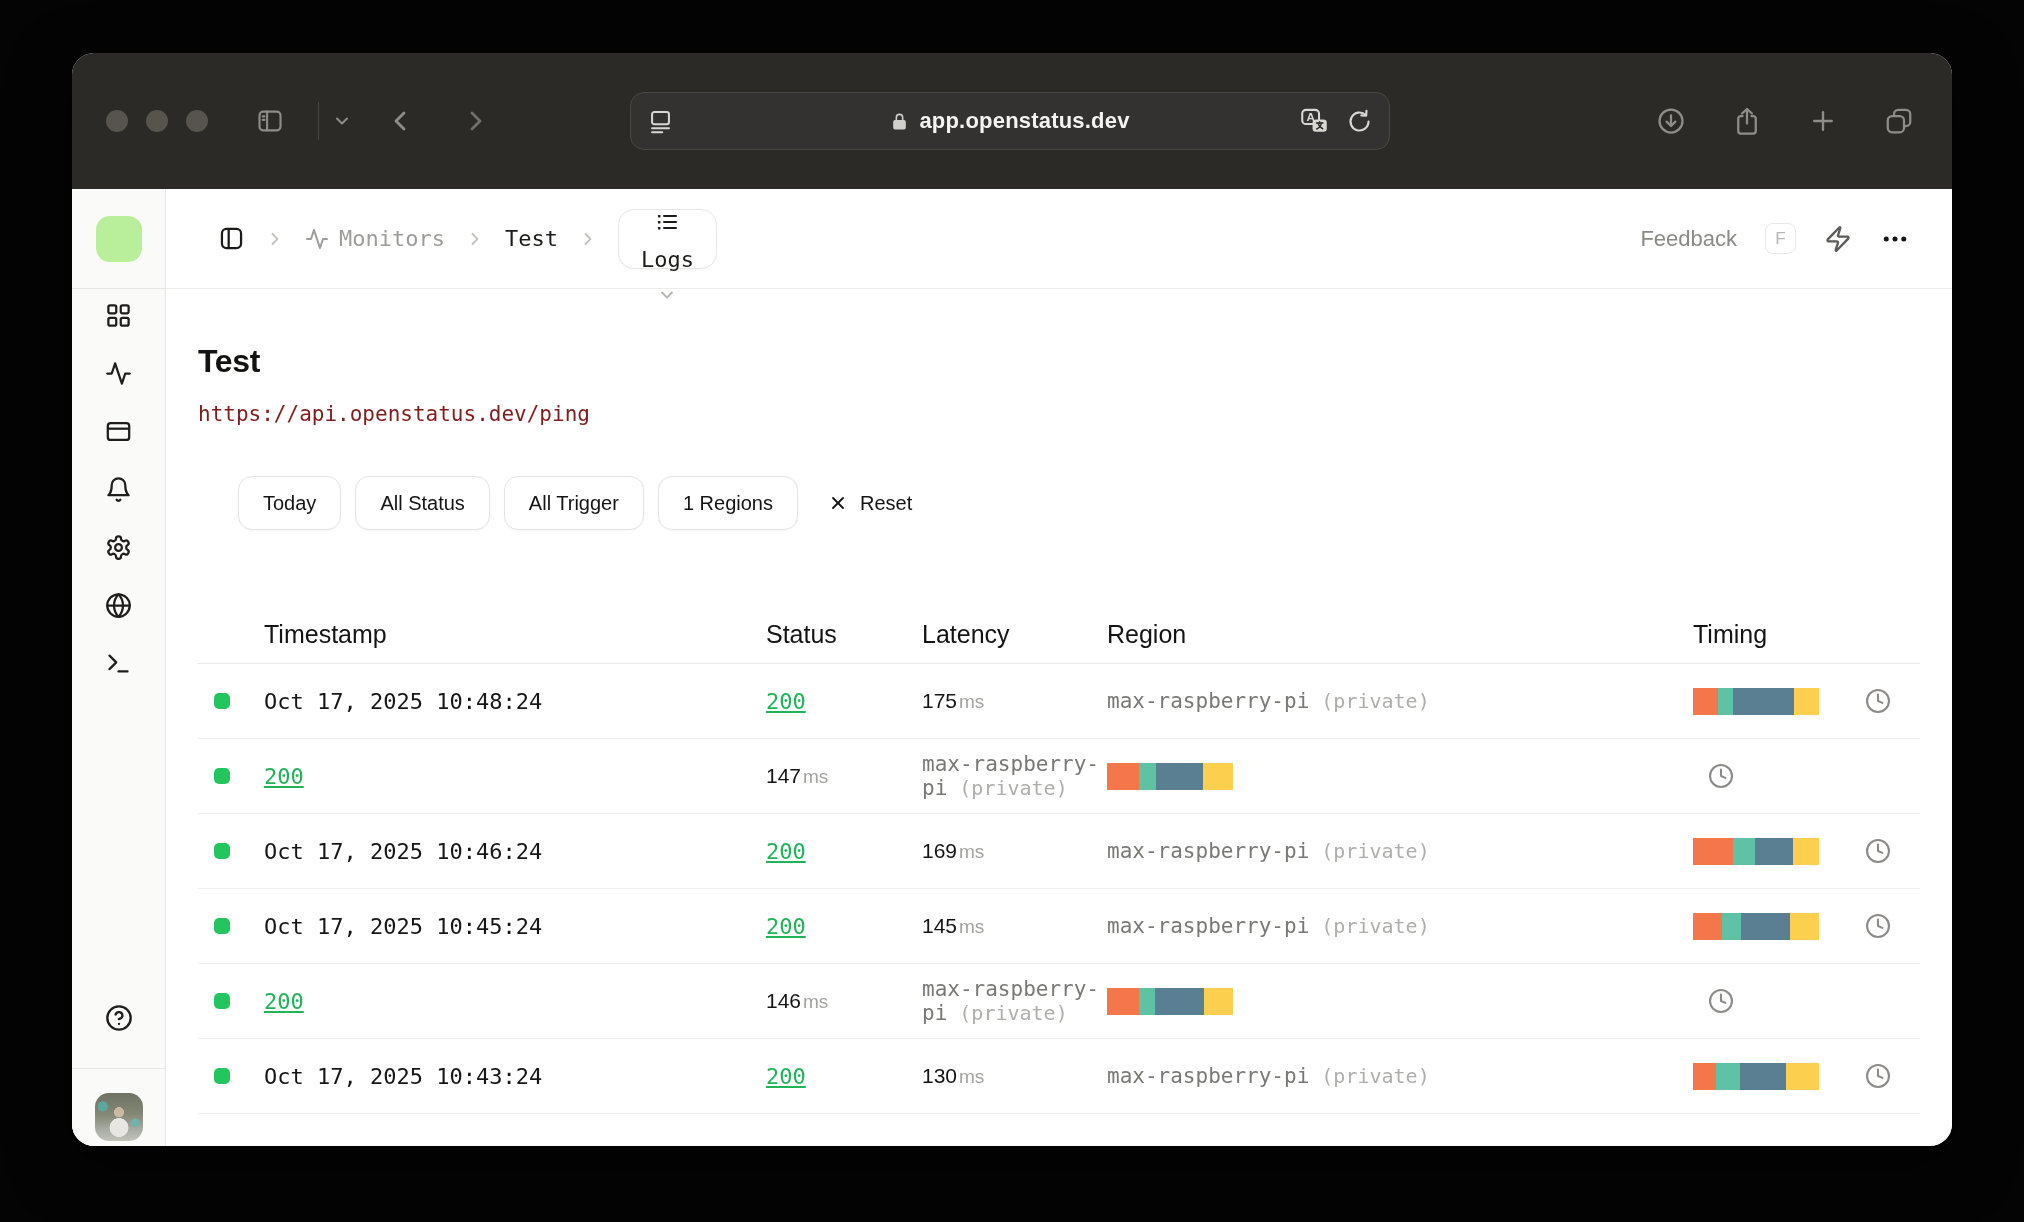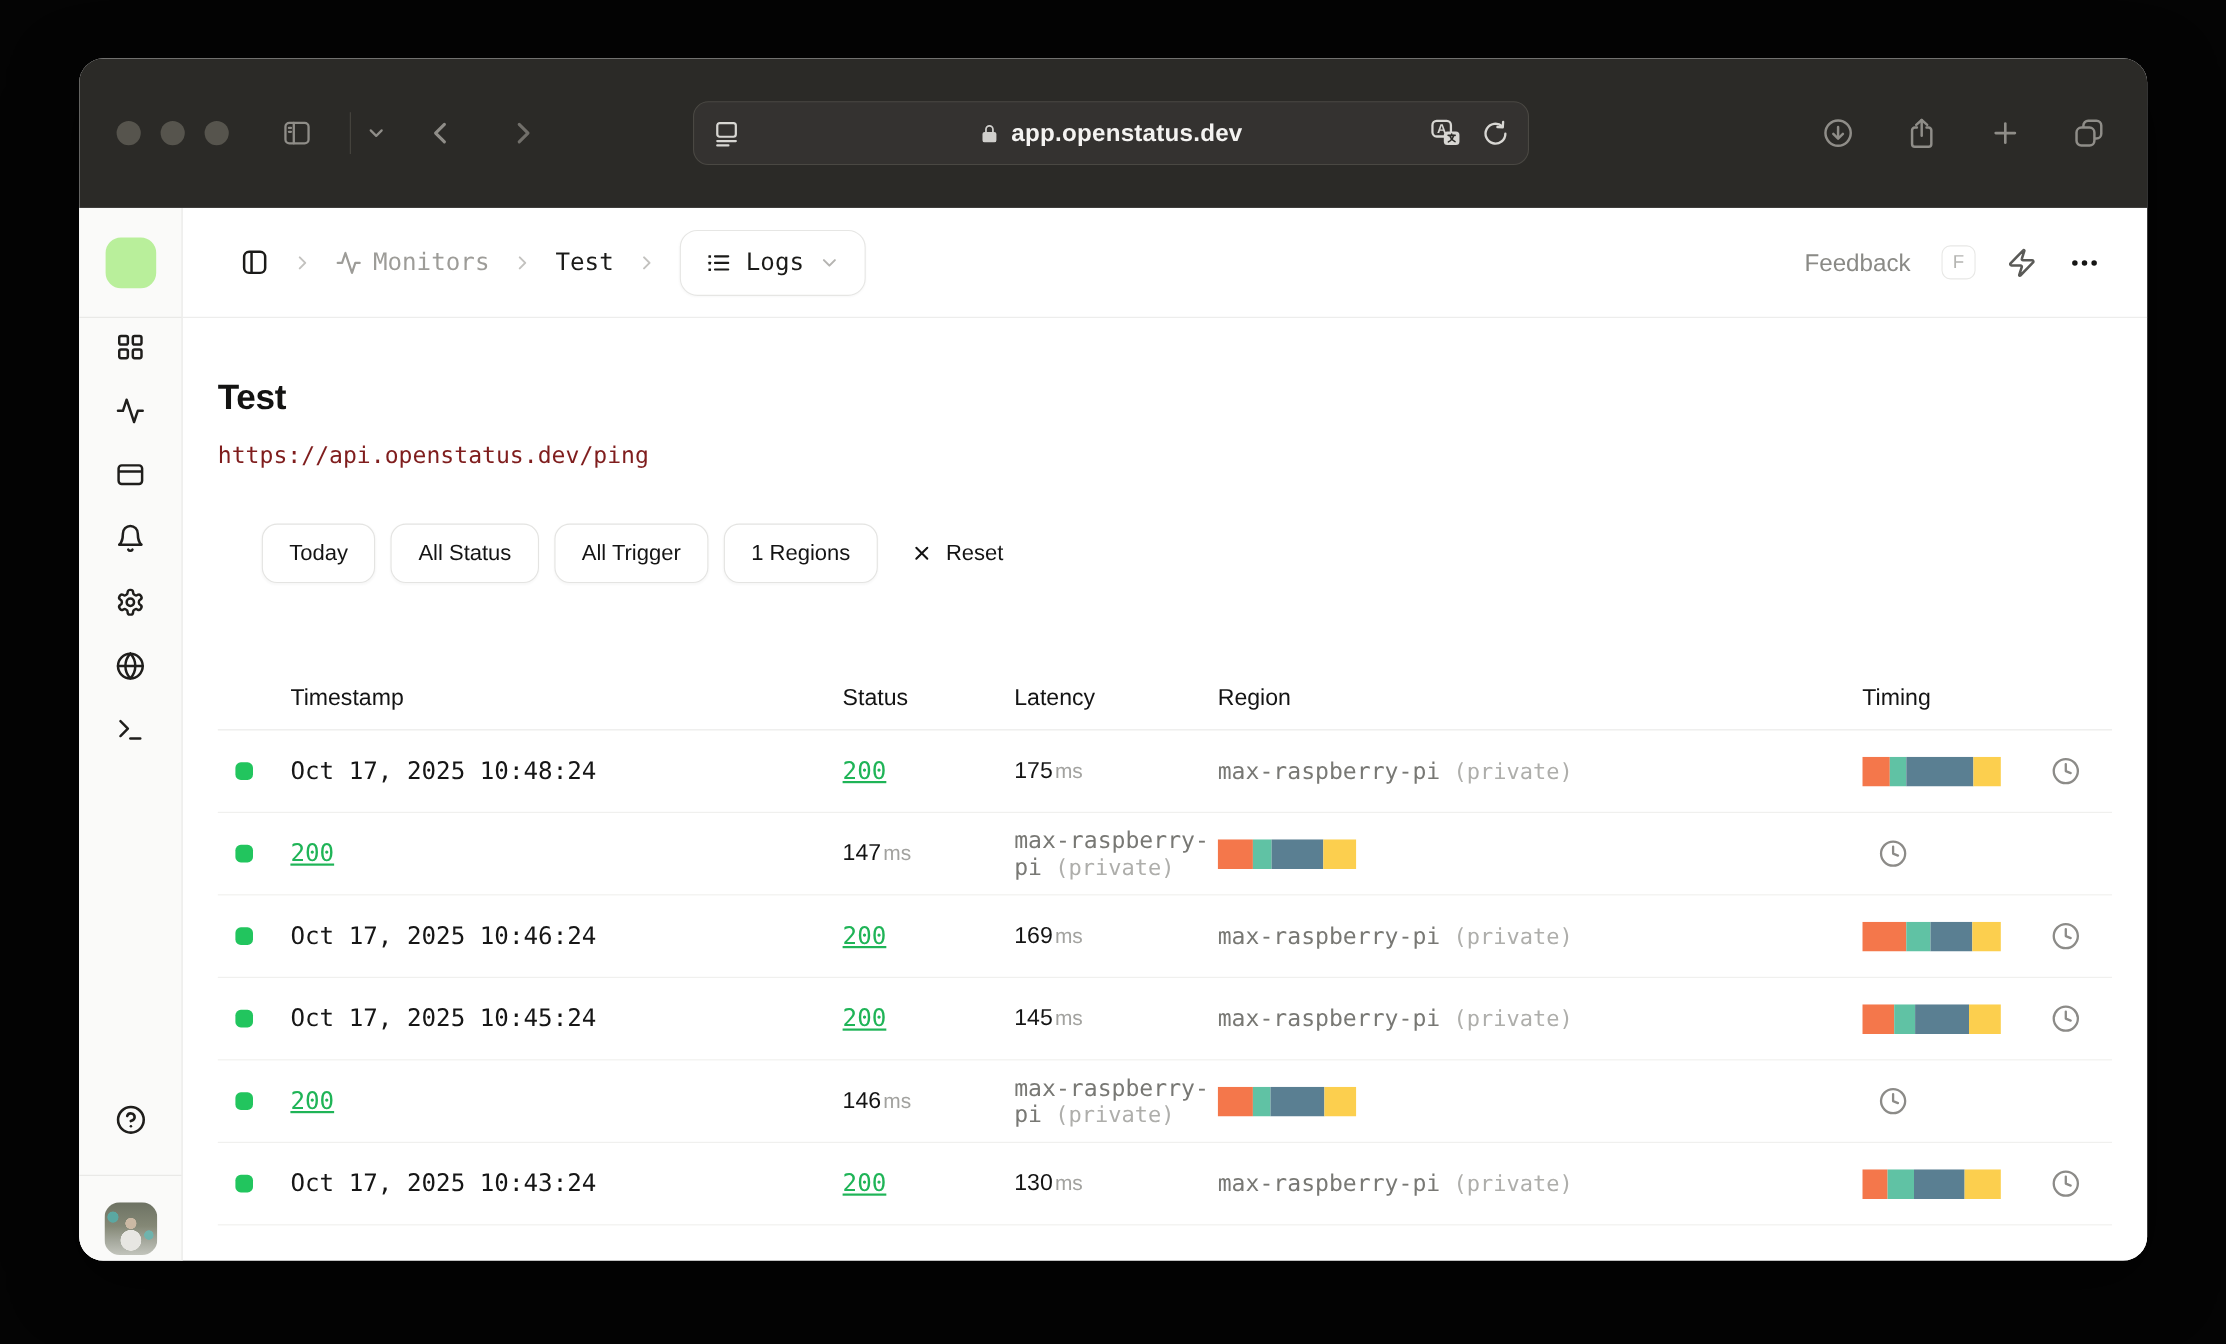--- a/index.html
+++ b/index.html
@@ -54,21 +54,21 @@
   
   .app-header { height:100px; border-bottom:1px solid #ececea; display:flex; align-items:center;
     padding:0 42px 0 52px; flex-shrink:0; }
   .crumbs { display:flex; align-items:center; gap:20px; }
   .crumb-sep { color:#c3c2bf; }
   .crumb { font-family:"DejaVu Sans Mono","Liberation Mono",monospace; font-size:22px; }
   .crumb-muted { color:#9d9c98; display:flex; align-items:center; gap:10px; }
   .crumb-current { color:#1b1b19; }
   .logs-btn { display:flex; align-items:center; gap:13px; height:60px; padding:0 22px;
     border:1px solid #e6e6e4; border-radius:16px; background:#fff; cursor:pointer;
-    box-shadow:0 1px 2px rgba(0,0,0,.03); }
+    box-shadow:0 1px 2px rgba(0,0,0,.03);flex-direction:column; }
   .logs-label { font-family:"DejaVu Sans Mono","Liberation Mono",monospace; font-size:22px; color:#1b1b19; }
   .header-right { margin-left:auto; display:flex; align-items:center; gap:28px; }
   .feedback { color:#8a8a86; font-size:22px; cursor:pointer; }
   .kbd { width:31px; height:31px; border:1px solid #e8e8e6; border-radius:8px; color:#b5b5b2;
     font-size:17px; display:flex; align-items:center; justify-content:center; }
 
   
   .content { padding:0 32px; flex:1; min-height:0; }
   .page-title { margin-top:54px; font-size:32px; font-weight:700; color:#131312; letter-spacing:-.3px; }
   .endpoint { margin-top:22px; font-size:21px; color:#7f1d1d; }
@@ -77,21 +77,21 @@
     background:#fff; font-size:20px; font-weight:500; color:#141414; cursor:pointer;
     font-family:"Liberation Sans","DejaVu Sans",sans-serif; box-shadow:0 1px 2px rgba(0,0,0,.03); }
   .reset-btn { margin-left:16px; display:flex; align-items:center; gap:12px; font-size:20px;
     font-weight:500; color:#141414; cursor:pointer; background:none; border:none;
     font-family:"Liberation Sans","DejaVu Sans",sans-serif; }
 
   
   .table { margin-top:76px; }
   .grid-row { display:grid; grid-template-columns:66px 502px 156px 185px 586px 157px 1fr;
     align-items:center; }
-  .thead { height:58px; font-size:21px; font-weight:500; color:#141414;
+  .thead { height:58px; font-size:25px; font-weight:500; color:#141414;
     border-bottom:1px solid #e9e9e7; }
   .row { height:75px; border-bottom:1px solid #efefed; cursor:pointer; }
   .dot { width:16px; height:16px; border-radius:5px; margin-left:16px; display:block; }
   .c-ts { font-size:22px; color:#161616; }
   .c-status { font-size:22px;text-decoration:underline; }
   .c-lat { display:flex; align-items:baseline; }
   .lat-val { font-size:21px; color:#141414; font-weight:500; }
   .lat-unit { font-size:19px; color:#a2a29f; margin-left:2px; }
   .region-name { font-size:21px; color:#787874; }
   .region-note { font-size:20px; color:#aeaeab; margin-left:12px;text-align:right; }

